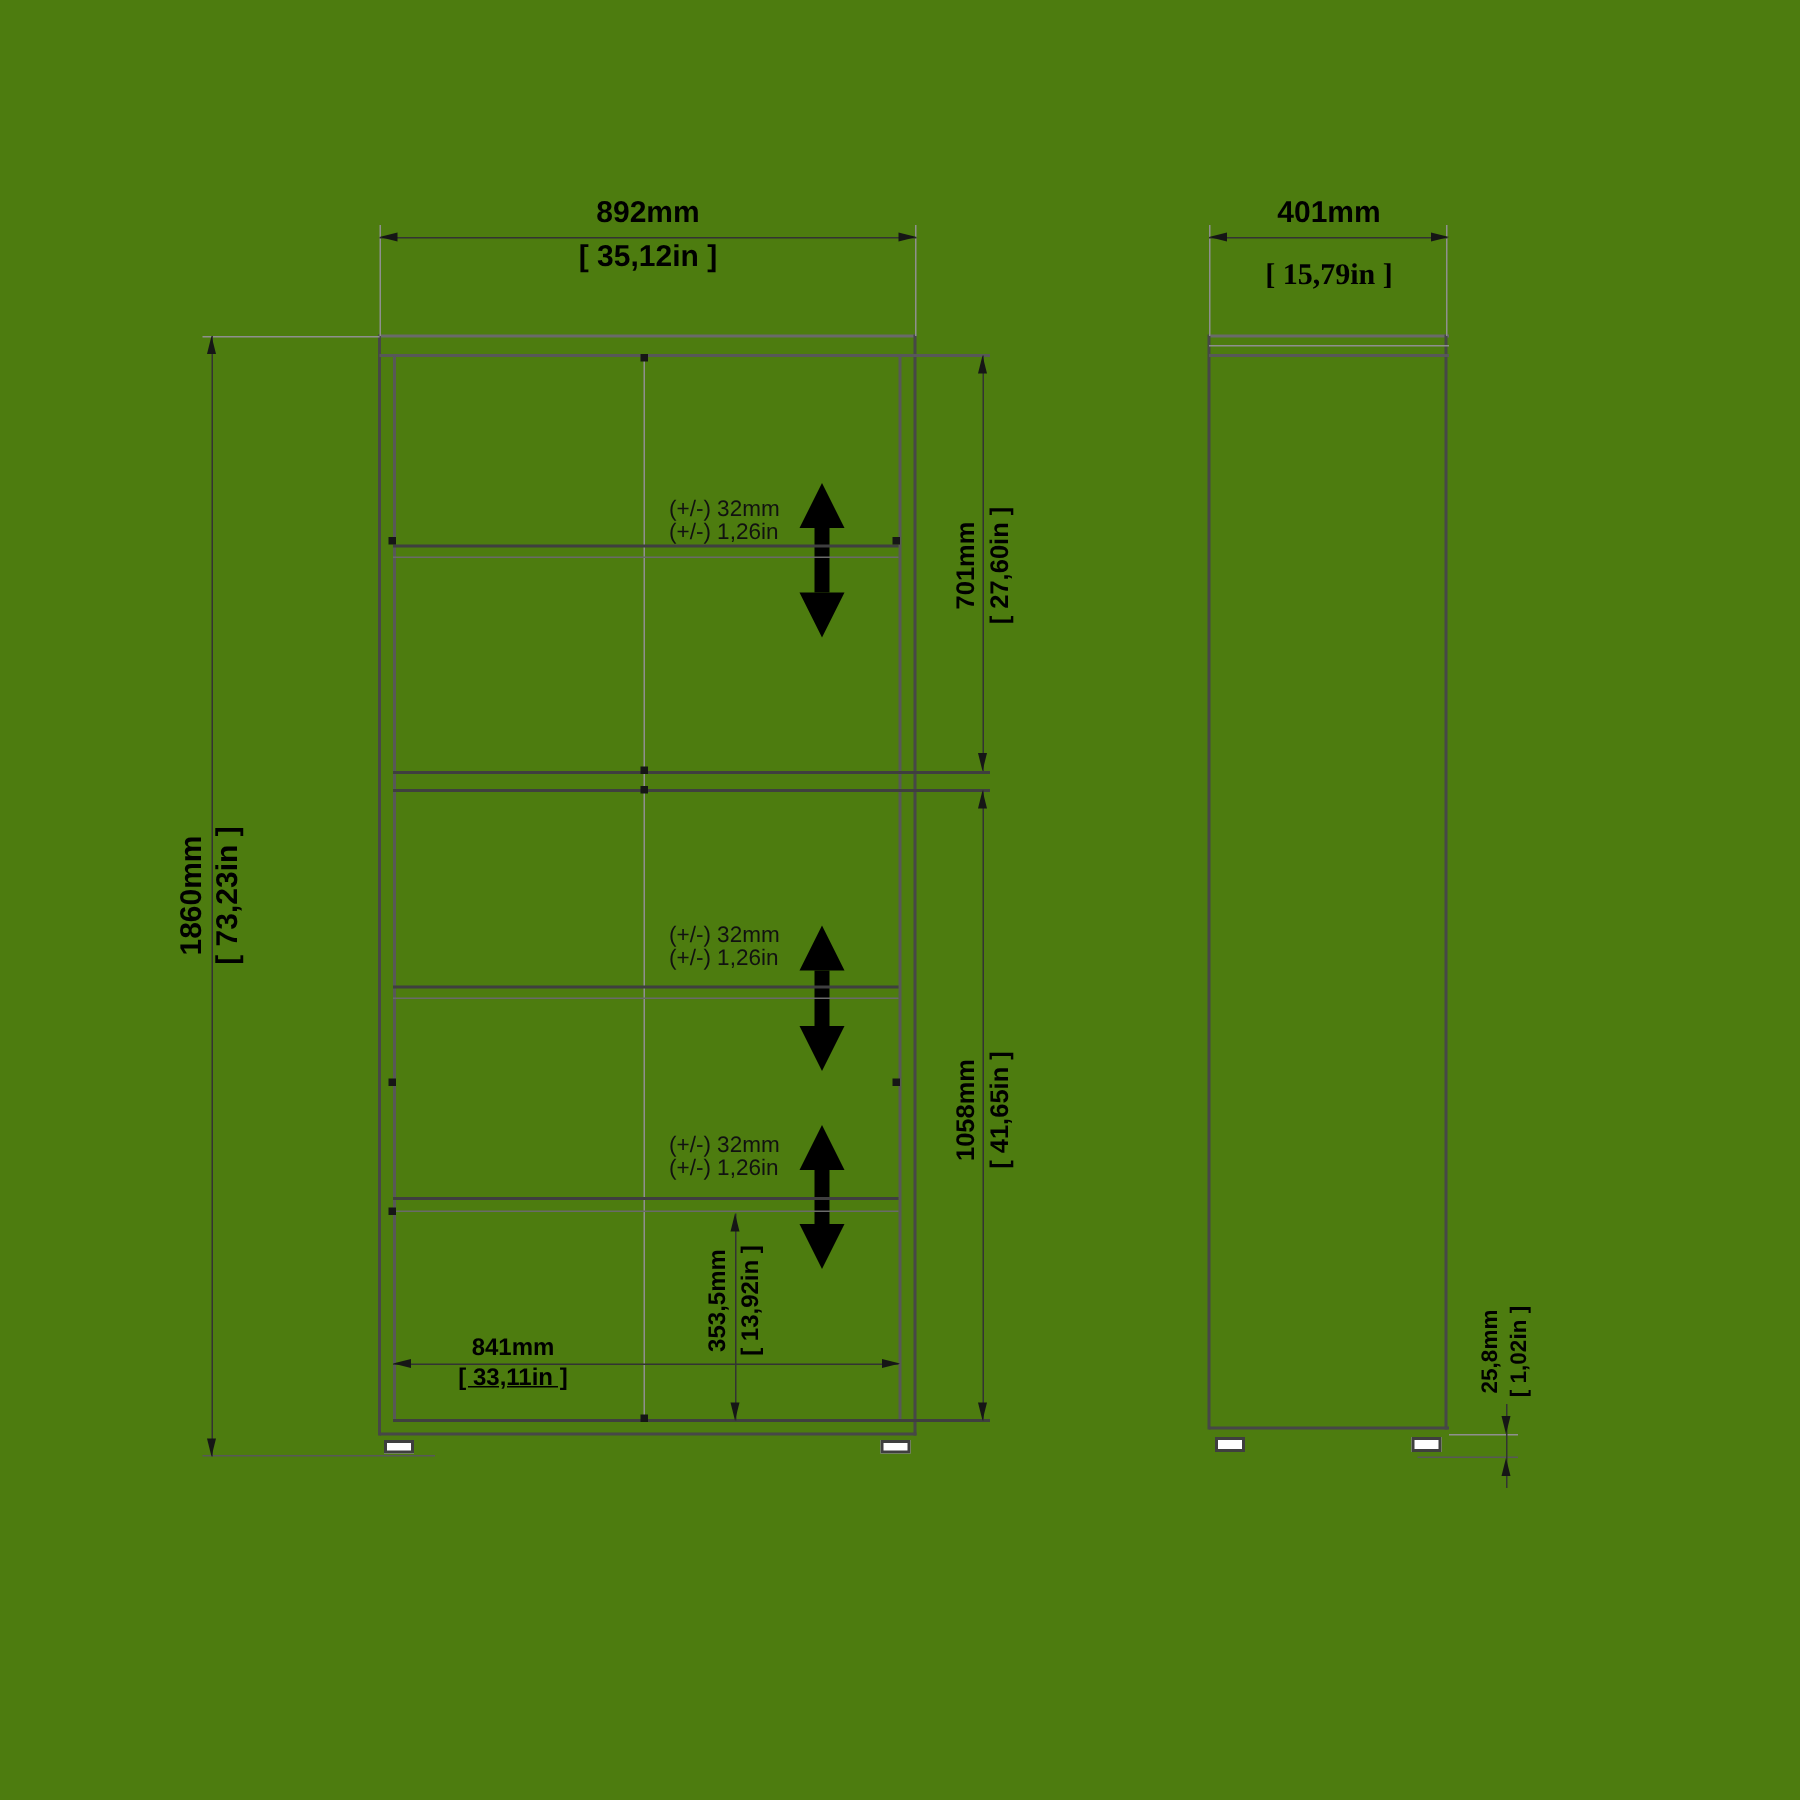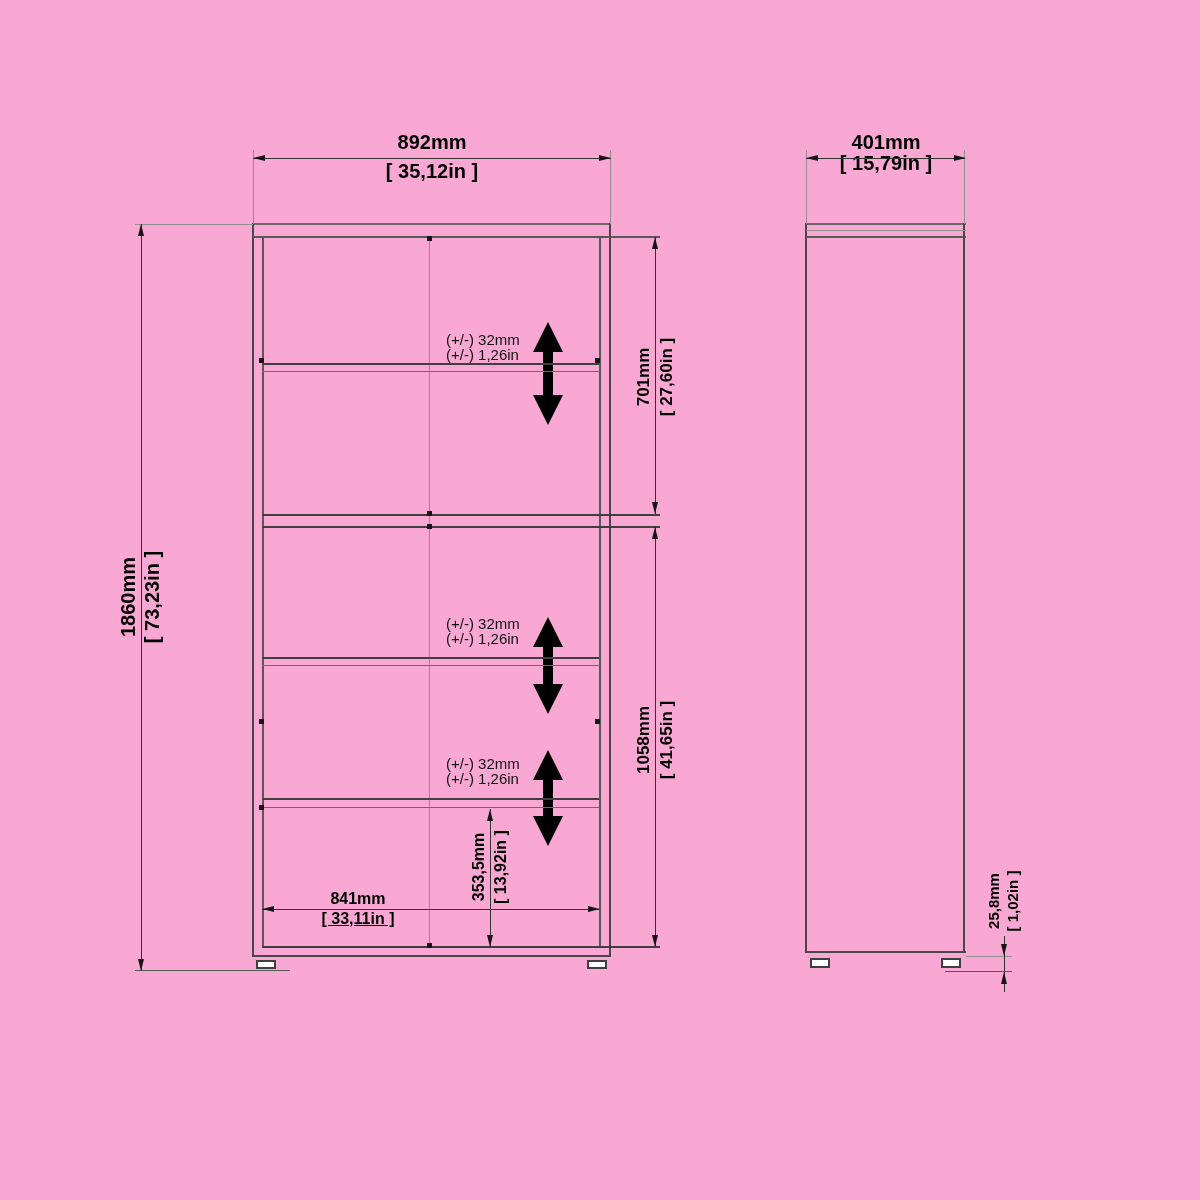--- a/index.html
+++ b/index.html
@@ -1,17 +1,17 @@
 <!DOCTYPE html>
 <html><head>
 <meta charset="utf-8">
 <style>
   html,body{margin:0;padding:0;background:#fff;}
   #canvas{
-    position:relative;width:1200px;height:1200px;background:#f9a8d4;
+    position:relative;width:1200px;height:1200px;background:#4d7c0f;
     font-family:"Liberation Sans", sans-serif;color:#000;overflow:hidden;
   }
   .ln{position:absolute;}
   .mk{position:absolute;width:5px;height:5px;background:#161616;}
   .ah{position:absolute;width:0;height:0;}
   .foot{position:absolute;border:2px solid #3f3f3f;background:#fff;box-sizing:border-box;}
   .hdim{position:absolute;text-align:center;font-weight:bold;}
   .hdim .r1{line-height:21px;}
   .hdim .r2{line-height:21px;}
   .vdim{
@@ -31,21 +31,21 @@
 
 <div id="canvas">
 
   <div class="hdim f20" style="left:352px;top:132px;width:160px;">
     <div class="r1">892mm</div>
     <div class="r2" style="margin-top:8px;">[ 35,12in ]</div>
   </div>
 
   <div class="hdim f20" style="left:806px;top:132px;width:160px;">
     <div class="r1">401mm</div>
-    <div class="r2" style="margin-top:0;">[ 15,79in ]</div>
+    <div class="r2" style="margin-top:20px;font-family:Liberation Serif, serif;">[ 15,79in ]</div>
   </div>
 
   <div class="vdim f20" style="left:40px;top:575px;width:200px;height:44px;">
     <div>1860mm</div>
     <div>[ 73,23in ]</div>
   </div>
 
   <div class="vdim f17" style="left:585px;top:357px;width:140px;height:40px;">
     <div>701mm</div>
     <div>[ 27,60in ]</div>
@@ -59,21 +59,21 @@
   <div class="vdim f16" style="left:420px;top:848px;width:140px;height:38px;">
     <div>353,5mm</div>
     <div>[ 13,92in ]</div>
   </div>
 
   <div class="vdim f15" style="left:938px;top:884px;width:130px;height:34px;">
     <div>25,8mm</div>
     <div>[ 1,02in ]</div>
   </div>
 
-  <div class="hdim f16" style="left:288px;top:890px;width:140px;">
+  <div class="hdim f16" style="left:272px;top:890px;width:140px;">
     <div class="r1" style="line-height:17px;">841mm</div>
     <div class="r2" style="line-height:17px;margin-top:3px;text-decoration:underline;">[ 33,11in ]</div>
   </div>
 
   <div class="note" style="left:446px;top:332px;">
     <div>(+/-) 32mm</div>
     <div>(+/-) 1,26in</div>
   </div>
   <div class="note" style="left:446px;top:616px;">
     <div>(+/-) 32mm</div>

